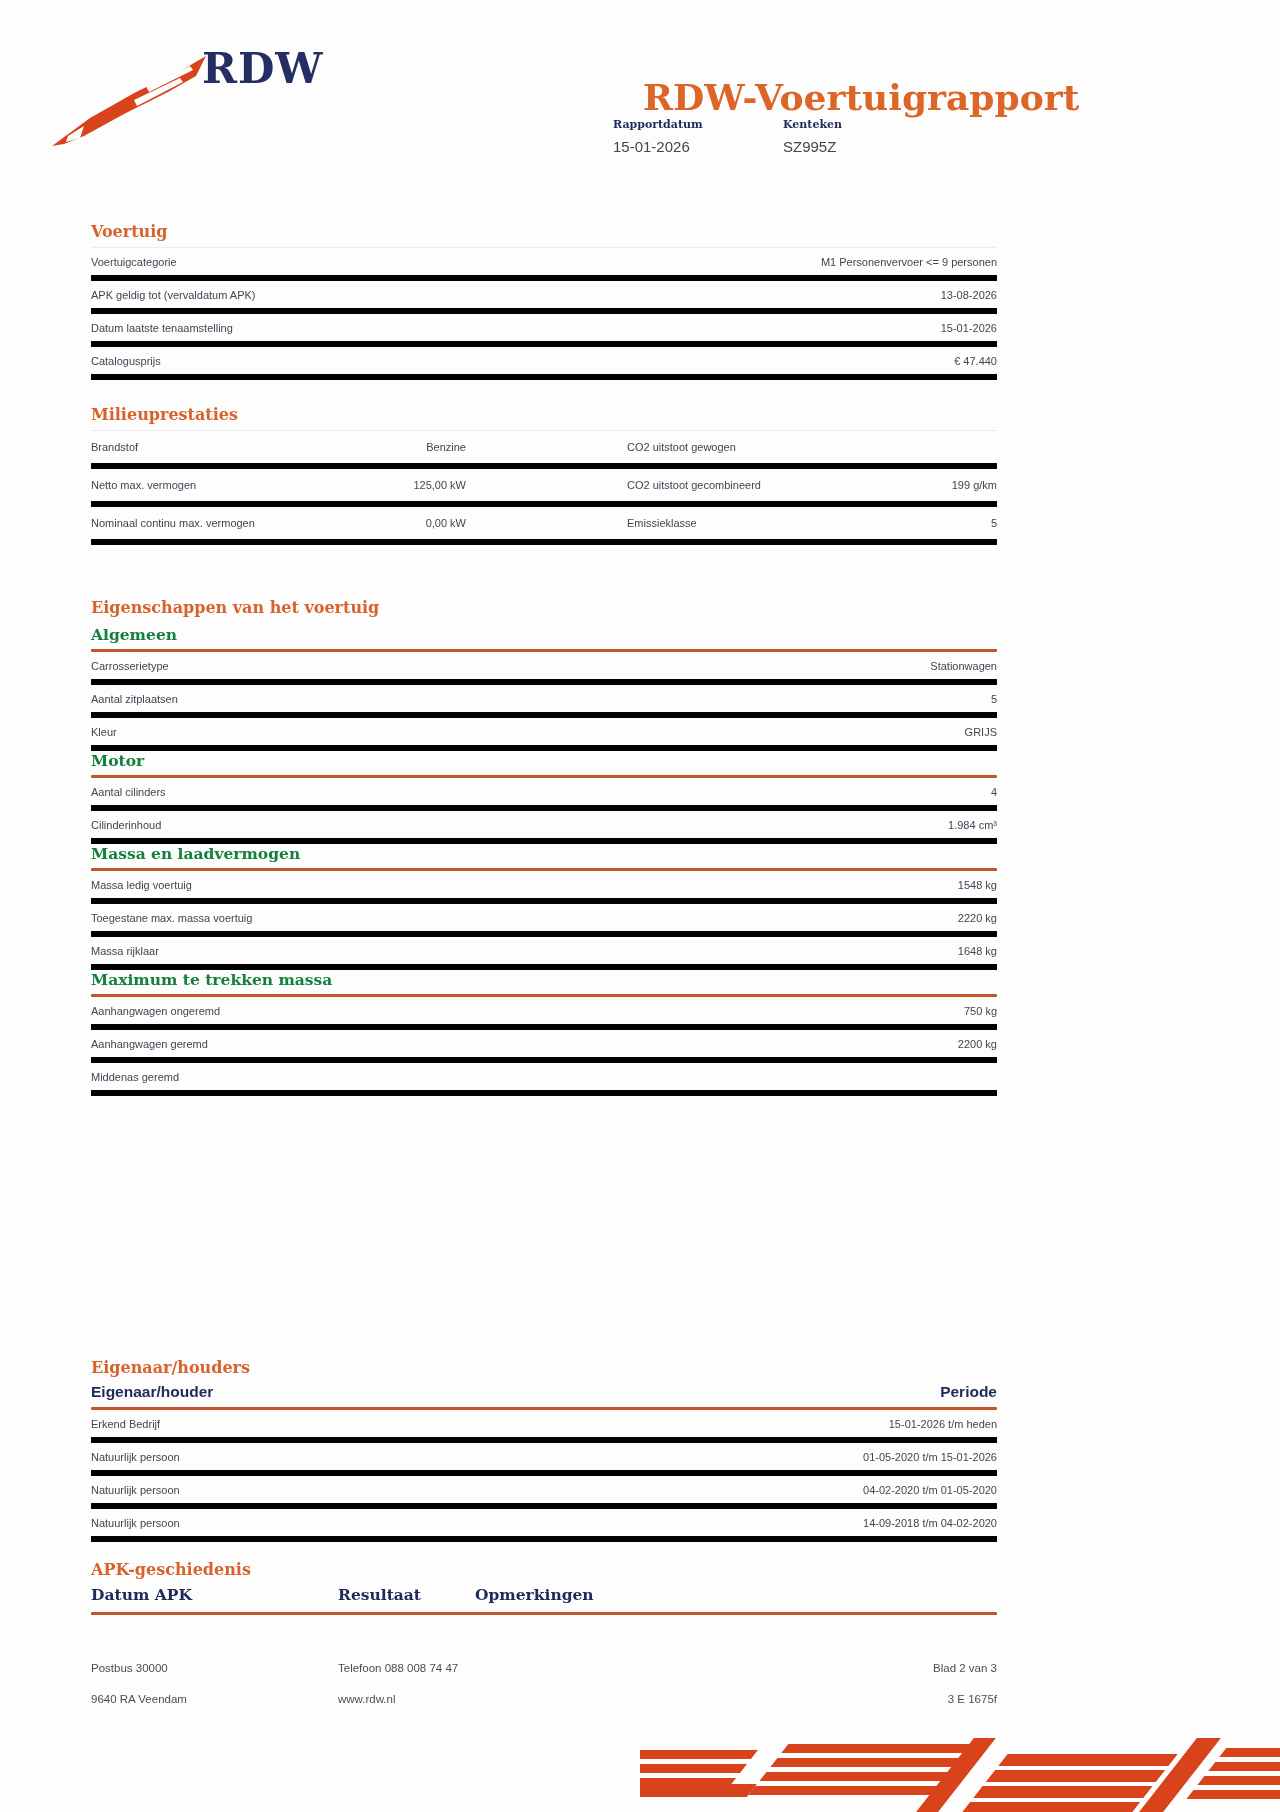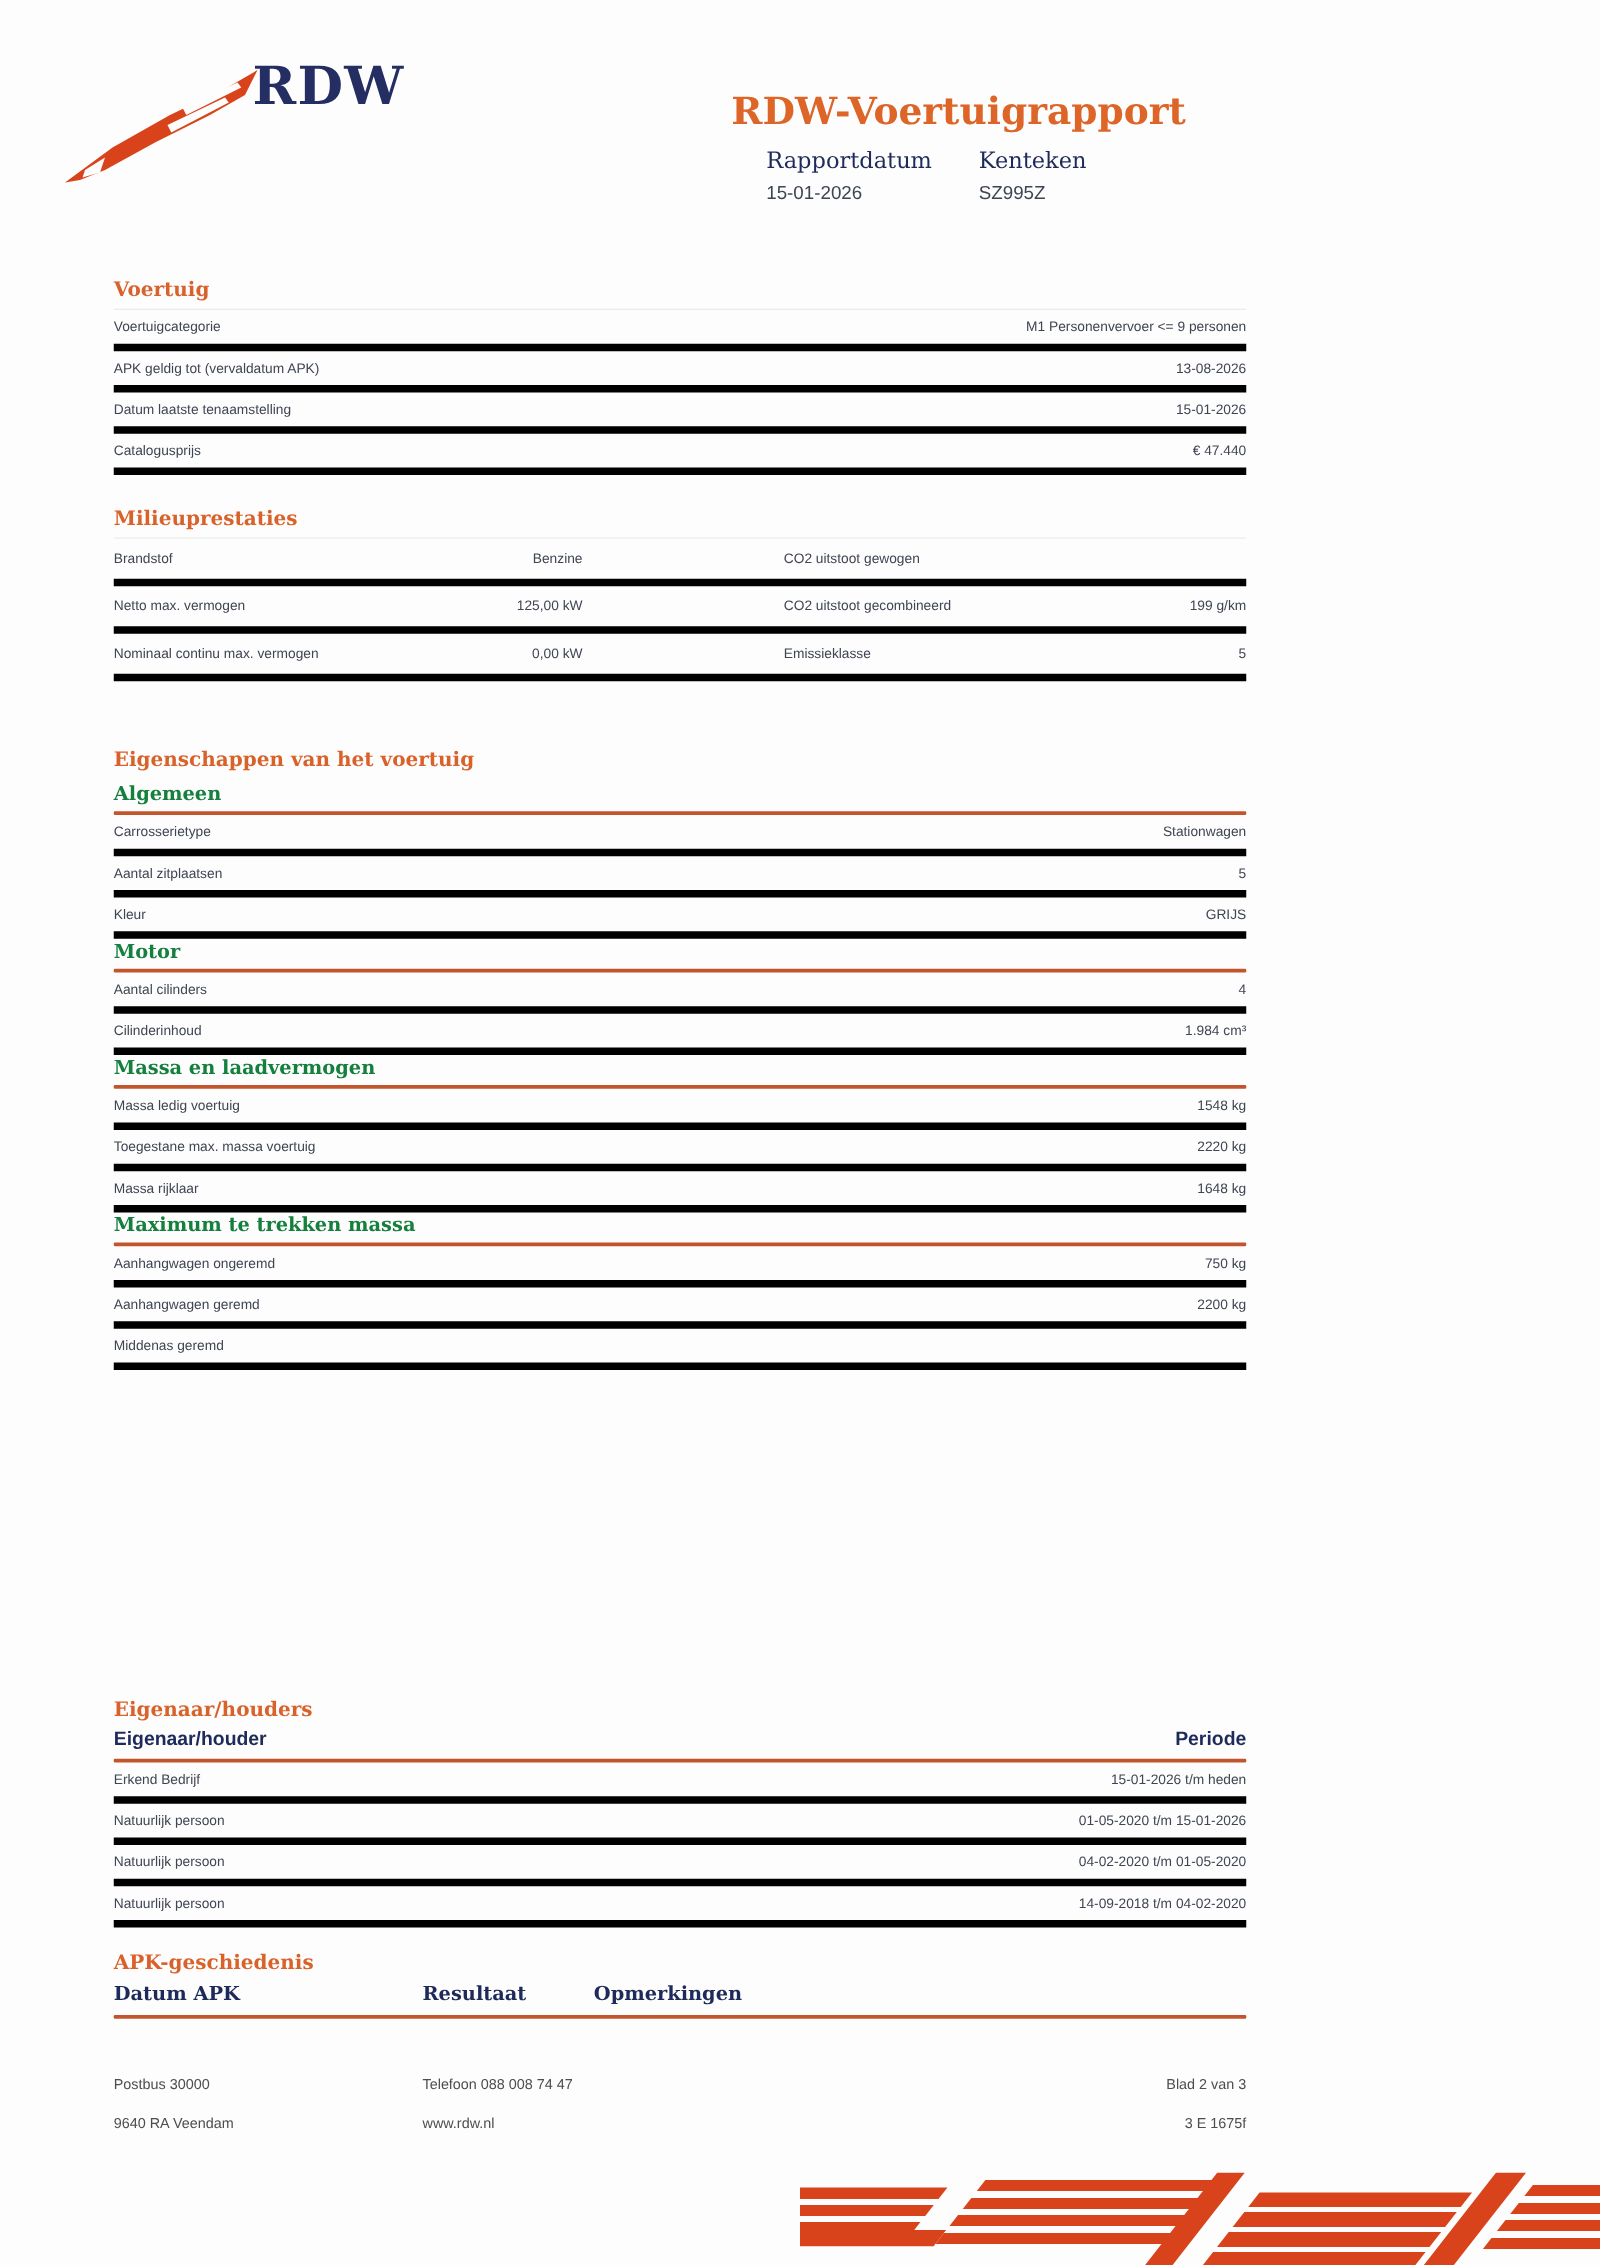--- a/index.html
+++ b/index.html
@@ -10,28 +10,28 @@
   }
   .canvas{position:absolute;inset:0;}
   
   .logo{position:absolute;left:50px;top:48px;width:160px;height:105px;}
   .brand{
     position:absolute;left:202px;top:44px;
     font-family:"DejaVu Serif",serif;font-weight:700;font-size:42px;
     color:#252e63;letter-spacing:1px;
   }
   .doc-title{
-    position:absolute;left:585px;top:52px;
-    font-family:"DejaVu Serif",serif;font-weight:700;font-size:30px;
+    position:absolute;left:643px;top:52px;
+    font-family:"DejaVu Serif",serif;font-weight:700;font-size:36px;
     color:#dd6527;
   }
   .meta{position:absolute;left:613px;top:118px;display:flex;}
   .meta-col{width:170px;}
   .meta-label{
-    font-family:"DejaVu Serif",serif;font-weight:400;font-size:18px;color:#1e2a5a;
+    font-family:"DejaVu Serif",serif;font-weight:700;font-size:11px;color:#1e2a5a;
   }
   .meta-value{font-size:15px;margin-top:7px;color:#3f4552;}
   
   .sec{position:absolute;left:91px;width:906px;}
   .sec-title{
     font-family:"DejaVu Serif",serif;font-weight:700;font-size:16px;
     color:#d9622b;margin:0 0 6px 0;
   }
   .sub-title{
     font-family:"DejaVu Serif",serif;font-weight:700;font-size:15.5px;

